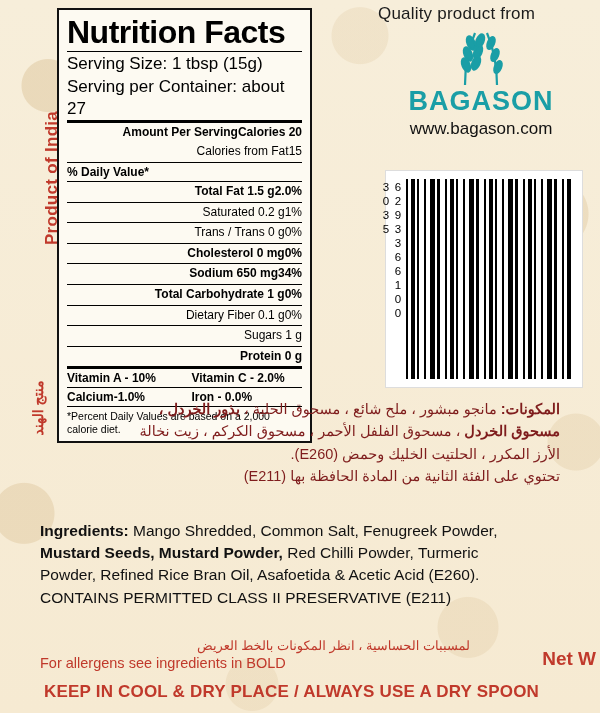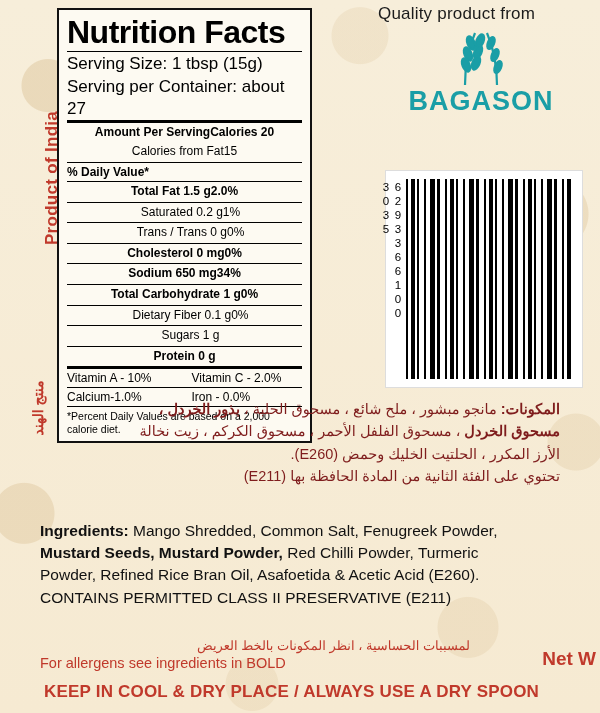--- a/index.html
+++ b/index.html
@@ -56,39 +56,39 @@
   .rule-thin { border-bottom: 1px solid #000; }
   .rule-med  { border-bottom: 3px solid #000; }
 
   .nf-small {
     font-size: 17px;
     line-height: 1.25;
     padding: 1px 0;
   }
   .nf-row {
     display: flex;
-    justify-content: center;
+    justify-content: flex-end;
     font-size: 12px;
     line-height: 1.3;
     padding: 2px 0;
   }
   .nf-row.bold { font-weight: bold; }
   .indent1 { padding-left: 12px; }
   .indent2 { padding-left: 12px; }
   .nf-dv {
     font-size: 12px;
     font-weight: bold;
     padding: 2px 0;
   }
   .vitamins {
     display: flex;
     font-size: 12px;
     padding: 2px 0;
   }
-  .vitamins > div { flex: 1; }
+  .vitamins > div { flex: 1; font-weight: bold; }
   .vitamins > div.second { padding-left: 14px; }
   .footnote {
     font-size: 10.5px;
     padding-top: 3px;
     line-height: 1.2;
   }
 
   
   .brand-block {
     position: absolute;
@@ -360,20 +360,21 @@
         <ellipse cx="31" cy="38" rx="3.6" ry="7" transform="rotate(-22 31 38)"></ellipse>
         <ellipse cx="41" cy="36" rx="3.6" ry="7" transform="rotate(22 41 36)"></ellipse>
         <path d="M62 58 C62 40 58 20 52 6" stroke="#1a9ea6" fill="none" stroke-width="2.2"></path>
         <ellipse cx="56" cy="16" rx="3.2" ry="6.4" transform="rotate(22 56 16)"></ellipse>
         <ellipse cx="60" cy="28" rx="3.2" ry="6.4" transform="rotate(22 60 28)"></ellipse>
         <ellipse cx="63" cy="40" rx="3.2" ry="6.4" transform="rotate(22 63 40)"></ellipse>
       </g>
     </svg>
   </div>
   <div class="brand-name">BAGASON</div>
+  <div class="brand-url">www.bagason.com</div>
 </div>
 
 <div class="barcode-box">
   <div class="barcode-bars"></div>
   <div class="barcode-digits">6293366100 3035</div>
 </div>
 
 <div class="arabic-block">
   <span style="font-weight:bold">المكونات:</span><span> مانجو مبشور ، ملح شائع ، مسحوق الحلبة ، </span><b>بذور الخردل ،</b>
   <br>

